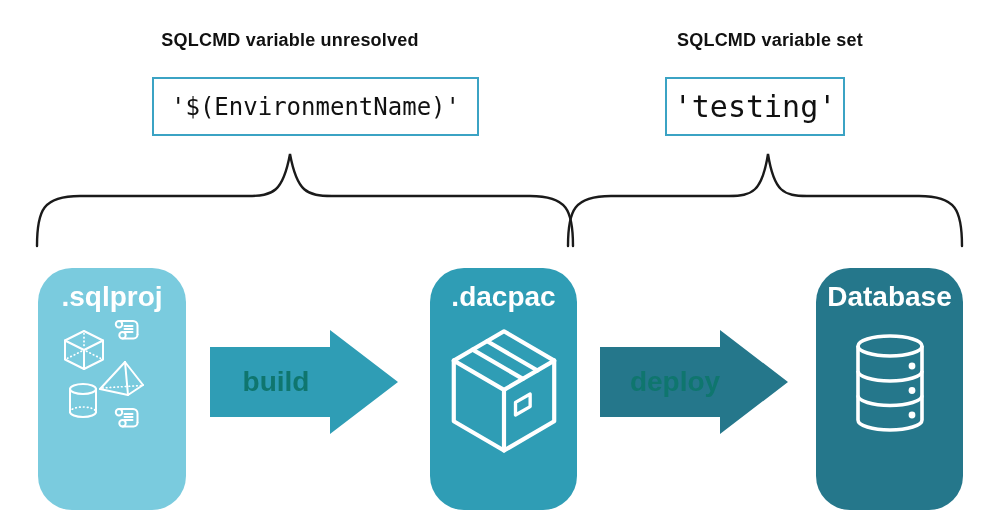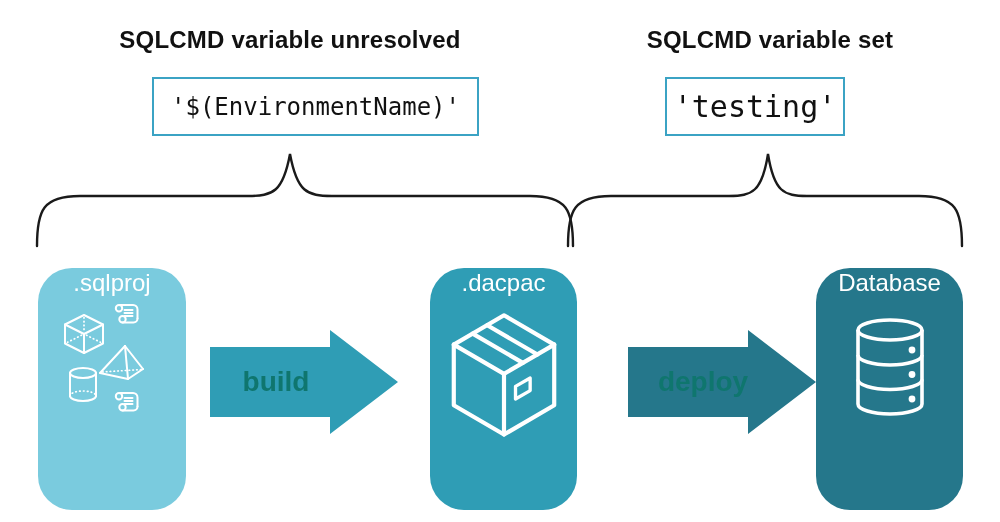--- a/index.html
+++ b/index.html
@@ -1,48 +1,48 @@
 <!DOCTYPE html>
 <html><head>
 <meta charset="utf-8">
 <style>
   html,body{margin:0;padding:0;background:#ffffff;}
   .canvas{position:relative;width:1000px;height:522px;background:#ffffff;overflow:hidden;
           font-family:"Liberation Sans",sans-serif;}
   .heading{position:absolute;top:24px;height:32px;line-height:32px;text-align:center;
-           font-size:24px;font-weight:700;color:#111111;letter-spacing:0.2px;}
+           font-size:18px;font-weight:700;color:#111111;letter-spacing:0.2px;}
   #h-left{left:40px;width:500px;}
   #h-right{left:570px;width:400px;}
   .codebox{position:absolute;top:77px;height:59px;border:2.5px solid #3BA3C4;background:#ffffff;
            box-sizing:border-box;display:flex;align-items:center;justify-content:center;}
   #cb-left{left:128px;width:327px;margin-left:24px;}
   #cb-right{left:665px;width:180px;}
   .code{font-family:"DejaVu Sans Mono",monospace;color:#111111;white-space:pre;}
   #cb-left .code{font-size:24px;}
   #cb-right .code{font-size:30px;}
   .brace{position:absolute;}
   #brace-left{left:35px;top:148px;}
   #brace-right{left:566px;top:148px;}
   .brace path{fill:none;stroke:#1a1a1a;stroke-width:2.4;stroke-linecap:round;}
   .stage{position:absolute;top:268px;height:242px;border-radius:34px;display:flex;
          flex-direction:column;align-items:center;box-sizing:border-box;}
   #stage-sqlproj{left:38px;width:148px;background:#7ACBDE;}
   #stage-dacpac{left:430px;width:147px;background:#2F9DB5;}
   #stage-database{left:816px;width:147px;background:#25778B;}
-  .stage-label{margin-top:1px;font-size:24px;font-weight:400;color:#ffffff;}
+  .stage-label{margin-top:13px;font-size:28px;font-weight:700;color:#ffffff;}
   .icons{width:102px;height:130px;margin-top:4px;}
   .pkg{width:126px;height:136px;margin-top:12px;}
   .db{width:80px;height:100px;margin-top:20px;}
   .ic{fill:none;stroke:#ffffff;stroke-width:2;stroke-linecap:round;stroke-linejoin:round;}
   .dot{stroke-dasharray:0.6 3.2;stroke-width:1.7;}
   .pkg-stroke{fill:none;stroke:#ffffff;stroke-width:4;stroke-linecap:round;stroke-linejoin:round;}
   .db-stroke{fill:none;stroke:#ffffff;stroke-width:3.6;}
   .arrow{position:absolute;top:330px;width:188px;height:104px;}
   #arrow-build{left:210px;}
-  #arrow-deploy{left:628px;}
+  #arrow-deploy{left:600px;}
   .arrow svg{position:absolute;left:0;top:0;width:100%;height:100%;}
   .arrow-label{position:absolute;left:0;top:0;height:104px;display:flex;align-items:center;
                justify-content:center;font-size:28px;font-weight:700;color:#0f766e;}
   #arrow-build .arrow-label{width:132px;}
   #arrow-deploy .arrow-label{width:150px;}
 </style>
 </head>
 <body>
 
 <div class="canvas">

